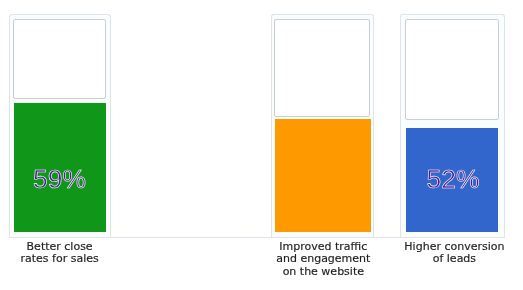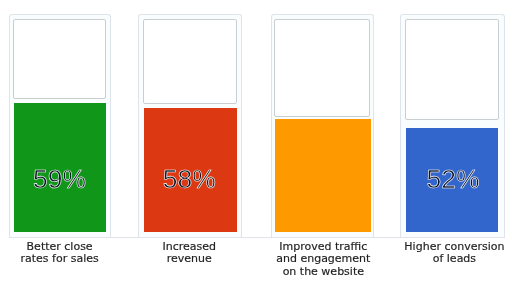--- a/index.html
+++ b/index.html
@@ -6,21 +6,21 @@
   body{width:523px;height:290px;font-family:"DejaVu Sans",sans-serif;overflow:hidden;position:relative;}
   #chart{position:absolute;left:0;top:0;width:523px;height:290px;background:#ffffff;}
   .baseline{position:absolute;left:8.5px;top:237px;width:496px;height:1px;background:#e2e2ec;}
   .col{position:absolute;top:0;height:290px;}
   .frame{position:absolute;left:0;top:14px;width:100%;height:223px;
          border:1px solid #dde5ea;border-bottom:none;box-sizing:border-box;
          border-radius:3px 3px 0 0;background:#fafdfe;}
   .track{position:absolute;border:1px solid #c9ced3;box-sizing:border-box;
          background:#ffffff;border-radius:2px;}
   .bar{position:absolute;}
-  .pct{position:absolute;text-align:center;color:#0f172a;
+  .pct{position:absolute;text-align:center;color:#4c1d95;
        font-family:"Liberation Sans",sans-serif;font-size:26.5px;line-height:1;
        -webkit-text-stroke:0.6px #ffffff;transform:translateZ(0);}
   .label{position:absolute;text-align:center;font-size:11px;color:#1f1f1f;
          line-height:12.6px;-webkit-text-stroke:0.18px #1f1f1f;transform:translateZ(0);}
 
   
   .c0{left:9px;width:102px;}
   .c1{left:138px;width:103.5px;}
   .c2{left:271px;width:102.5px;}
   .c3{left:400px;width:104.5px;}
@@ -52,30 +52,20 @@
     <div class="frame"></div>
     <div class="track t0"></div>
     <div class="bar b0" style="background: rgb(16, 150, 24);"></div>
     <div class="pct p0">59%</div>
     <div class="label l0">
       <div>Better close</div>
       <div>rates for sales</div>
     </div>
   </div>
 
-  <div class="col c1">
-    <div class="frame"></div>
-    <div class="track t1"></div>
-    <div class="bar b1" style="background: rgb(220, 57, 18);"></div>
-    <div class="pct p1">58%</div>
-    <div class="label l1">
-      <div>Increased</div>
-      <div>revenue</div>
-    </div>
-  </div>
 
   <div class="col c2">
     <div class="frame"></div>
     <div class="track t2"></div>
     <div class="bar b2" style="background: rgb(255, 153, 0);"></div>
     <div class="label l2">
       <div>Improved traffic</div>
       <div>and engagement</div>
       <div>on the website</div>
     </div>

